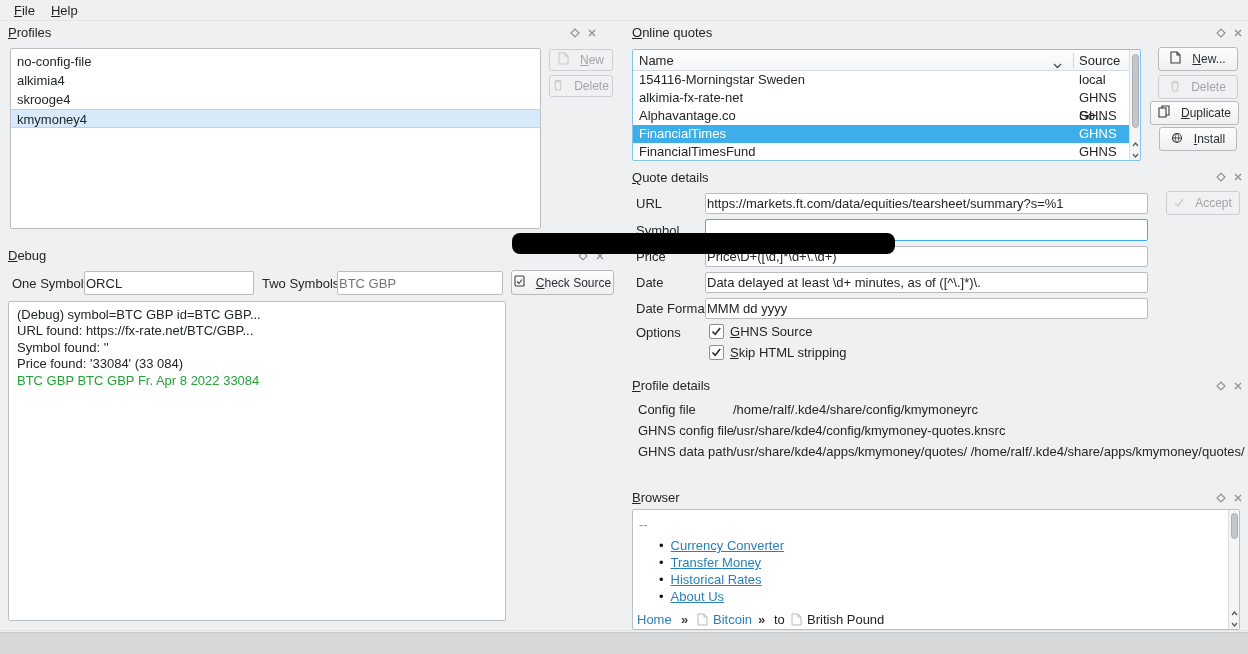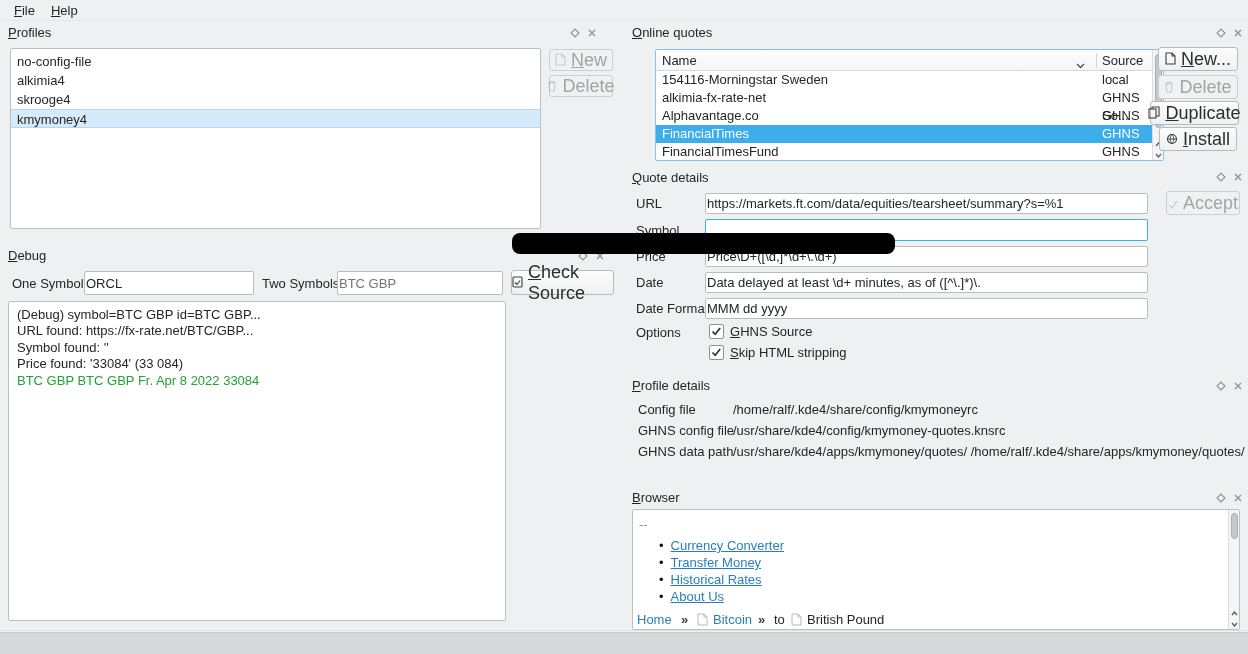--- a/index.html
+++ b/index.html
@@ -17,37 +17,37 @@
   .menu-item { padding:1px 6px; cursor:default; }
   .mnemonic::first-letter { text-decoration: underline; }
 
   
   .dock-title { position:absolute; font-size:13px; color:#232627; }
   .dock-icon { position:absolute; width:10px; height:10px; opacity:.75; }
   .dock-icon svg { display:block; }
 
   
   .panel { position:absolute; background:#fff; border:1px solid #bcc0c4; border-radius:2px; }
-  .btn { position:absolute; display:flex; align-items:center; justify-content:center; gap:5px;
+  .btn { position:absolute; display:flex; align-items:center; justify-content:center; gap:11px;
          background:linear-gradient(#fdfdfd,#eff0f1); border:1px solid #b6babd; border-radius:3px;
-         font-size:18px; color:#2b2e30; }
+         font-size:12px; color:#2b2e30; }
   .btn.disabled { color:#a2a5a8; border-color:#cccfd1; background:#f0f1f2; }
   .btn.disabled svg { opacity:.4; }
   .field { position:absolute; background:#fff; border:1px solid #b9bdc0; border-radius:2px;
            font-family:inherit; font-size:13px; color:#232627; padding:0 1px; }
   .field.focused { border-color:#3daee9; }
   .label { position:absolute; line-height:21px; }
 
   
   .list-item { height:19px; line-height:19px; padding-left:6px; }
   .list-item.selected { background:#d7eafa; border-top:1px solid #b1d7f1; border-bottom:1px solid #b1d7f1; }
 
   
   .oq-table { position:absolute; left:632px; top:49px; width:509px; height:112px;
-              background:#fff; border:1px solid #84c3ea; border-radius:2px; overflow:hidden;margin-left:23px; }
+              background:#fff; border:1px solid #84c3ea; border-radius:2px; overflow:hidden; }
   .oq-header { position:absolute; left:0; top:0; right:11px; height:21px;
                background:linear-gradient(#fdfdfe,#f4f6f8); border-bottom:1px solid #d7dadd; }
   .oq-header .h-name { position:absolute; left:6px; line-height:21px; }
   .oq-header .h-source { position:absolute; left:446px; line-height:21px; }
   .oq-colsep { position:absolute; left:440px; top:3px; height:15px; width:1px; background:#d3d7da; }
   .sort-chevron { position:absolute; left:420px; top:7px; }
   .oq-row { position:absolute; left:0; right:11px; height:18px; line-height:18px; }
   .oq-row .c-name { position:absolute; left:6px;text-align:right; }
   .oq-row .c-source { position:absolute; left:446px; }
   .oq-row.selected { background:#3daee9; color:#fff; }

